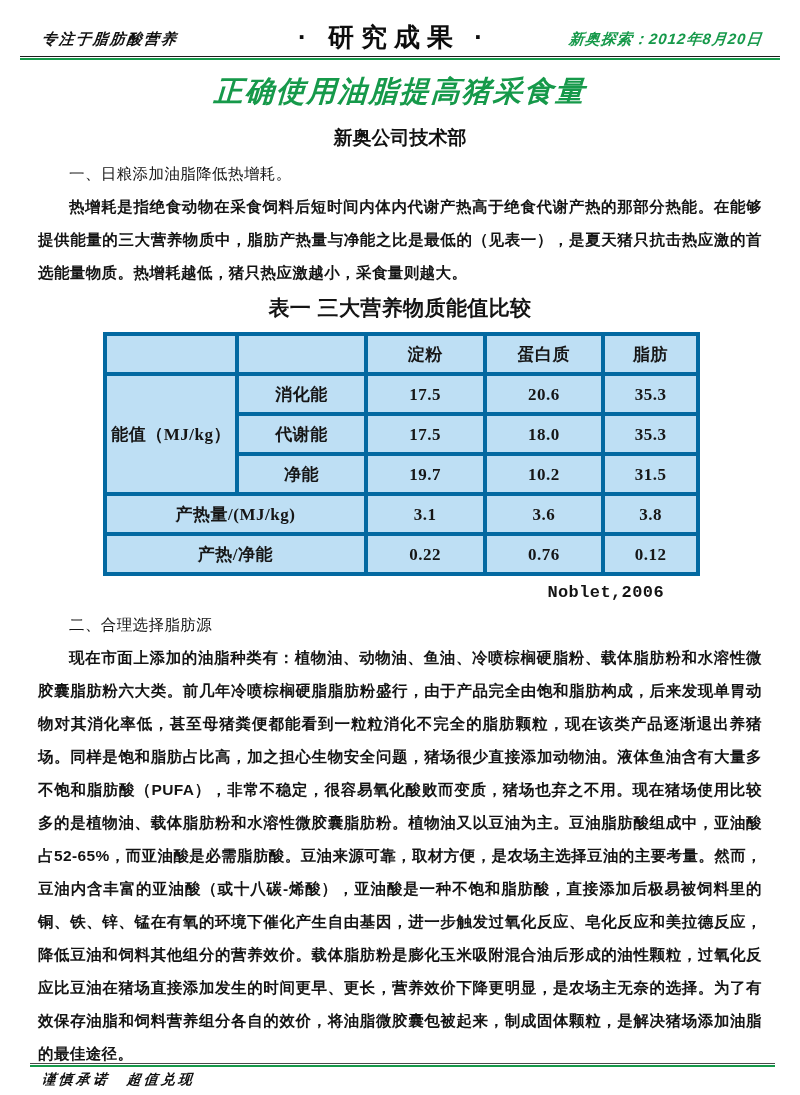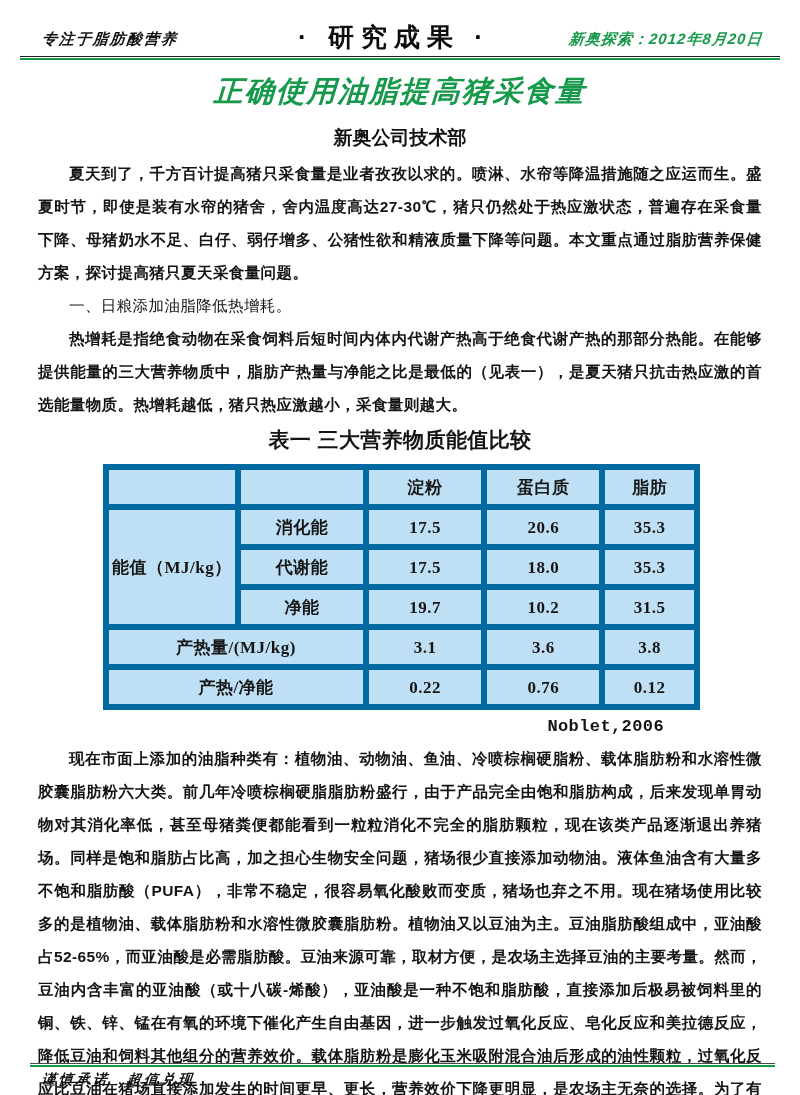--- a/index.html
+++ b/index.html
@@ -48,21 +48,21 @@
   .sec-heading { text-indent:2em; font-weight:normal; }
 
   
   .tbl-caption { text-align:center; font-weight:bold; font-size:21px; margin-top:2px; }
   table.energy {
     border-collapse:collapse; margin:8px 0 0 65px; width:597px;
     table-layout:fixed;
     font-family:"Liberation Serif", serif;
   }
   table.energy td {
-    background:#BEDFF4; border:6px solid #0369a1;
+    background:#BEDFF4; border:4px solid #0369a1;
     text-align:center; vertical-align:middle;
     height:40px; font-size:17px; font-weight:bold; color:#161616;
     letter-spacing:0.5px;
   }
   table.energy tr.head td { height:40px; }
   .c1 { width:22.3%; } .c2 { width:21.7%; } .c3 { width:20%; } .c4 { width:20%; } .c5 { width:16%; }
   .tbl-source {
     width:662px; text-align:right; padding-right:36px;
     font-family:Liberation Mono, monospace; font-size:17px; font-weight:bold;
     line-height:30px; margin-top:2px;
@@ -89,21 +89,20 @@
     <div class="rule">
       <div class="rule-dark"></div>
       <div class="rule-green"></div>
     </div>
   </div>
 
   <div class="doc-title">正确使用油脂提高猪采食量</div>
   <div class="doc-byline">新奥公司技术部</div>
 
   <div class="main">
-    <p>夏天到了，千方百计提高猪只采食量是业者孜孜以求的。喷淋、水帘等降温措施随之应运而生。盛夏时节，即使是装有水帘的猪舍，舍内温度高达27-30℃，猪只仍然处于热应激状态，普遍存在采食量下降、母猪奶水不足、白仔、弱仔增多、公猪性欲和精液质量下降等问题。本文重点通过脂肪营养保健方案，探讨提高猪只夏天采食量问题。</p>
 
     <p class="sec-heading">一、日粮添加油脂降低热增耗。</p>
     <p>热增耗是指绝食动物在采食饲料后短时间内体内代谢产热高于绝食代谢产热的那部分热能。在能够提供能量的三大营养物质中，脂肪产热量与净能之比是最低的（见表一），是夏天猪只抗击热应激的首选能量物质。热增耗越低，猪只热应激越小，采食量则越大。</p>
 
     <div class="tbl-caption">表一  三大营养物质能值比较</div>
 
     <table class="energy">
       <tbody>
         <tr class="head">
           <td class="c1"></td>
@@ -141,20 +140,21 @@
           <td colspan="2">产热/净能</td>
           <td>0.22</td>
           <td>0.76</td>
           <td>0.12</td>
         </tr>
       </tbody>
     </table>
 
     <div class="tbl-source">Noblet,2006</div>
 
+    <p class="sec-heading">二、合理选择脂肪源</p>
     <p>现在市面上添加的油脂种类有：植物油、动物油、鱼油、冷喷棕榈硬脂粉、载体脂肪粉和水溶性微胶囊脂肪粉六大类。前几年冷喷棕榈硬脂脂肪粉盛行，由于产品完全由饱和脂肪构成，后来发现单胃动物对其消化率低，甚至母猪粪便都能看到一粒粒消化不完全的脂肪颗粒，现在该类产品逐渐退出养猪场。同样是饱和脂肪占比高，加之担心生物安全问题，猪场很少直接添加动物油。液体鱼油含有大量多不饱和脂肪酸（PUFA），非常不稳定，很容易氧化酸败而变质，猪场也弃之不用。现在猪场使用比较多的是植物油、载体脂肪粉和水溶性微胶囊脂肪粉。植物油又以豆油为主。豆油脂肪酸组成中，亚油酸占52-65%，而亚油酸是必需脂肪酸。豆油来源可靠，取材方便，是农场主选择豆油的主要考量。然而，豆油内含丰富的亚油酸（或十八碳-烯酸），亚油酸是一种不饱和脂肪酸，直接添加后极易被饲料里的铜、铁、锌、锰在有氧的环境下催化产生自由基因，进一步触发过氧化反应、皂化反应和美拉德反应，降低豆油和饲料其他组分的营养效价。载体脂肪粉是膨化玉米吸附混合油后形成的油性颗粒，过氧化反应比豆油在猪场直接添加发生的时间更早、更长，营养效价下降更明显，是农场主无奈的选择。为了有效保存油脂和饲料营养组分各自的效价，将油脂微胶囊包被起来，制成固体颗粒，是解决猪场添加油脂的最佳途径。</p>
 
   </div>
 
   <div class="ftr">
     <div class="ftr-rule-dark"></div>
     <div class="ftr-rule-green"></div>
     <span class="ftr-slogan">谨慎承诺　超值兑现</span>
   </div>
 

